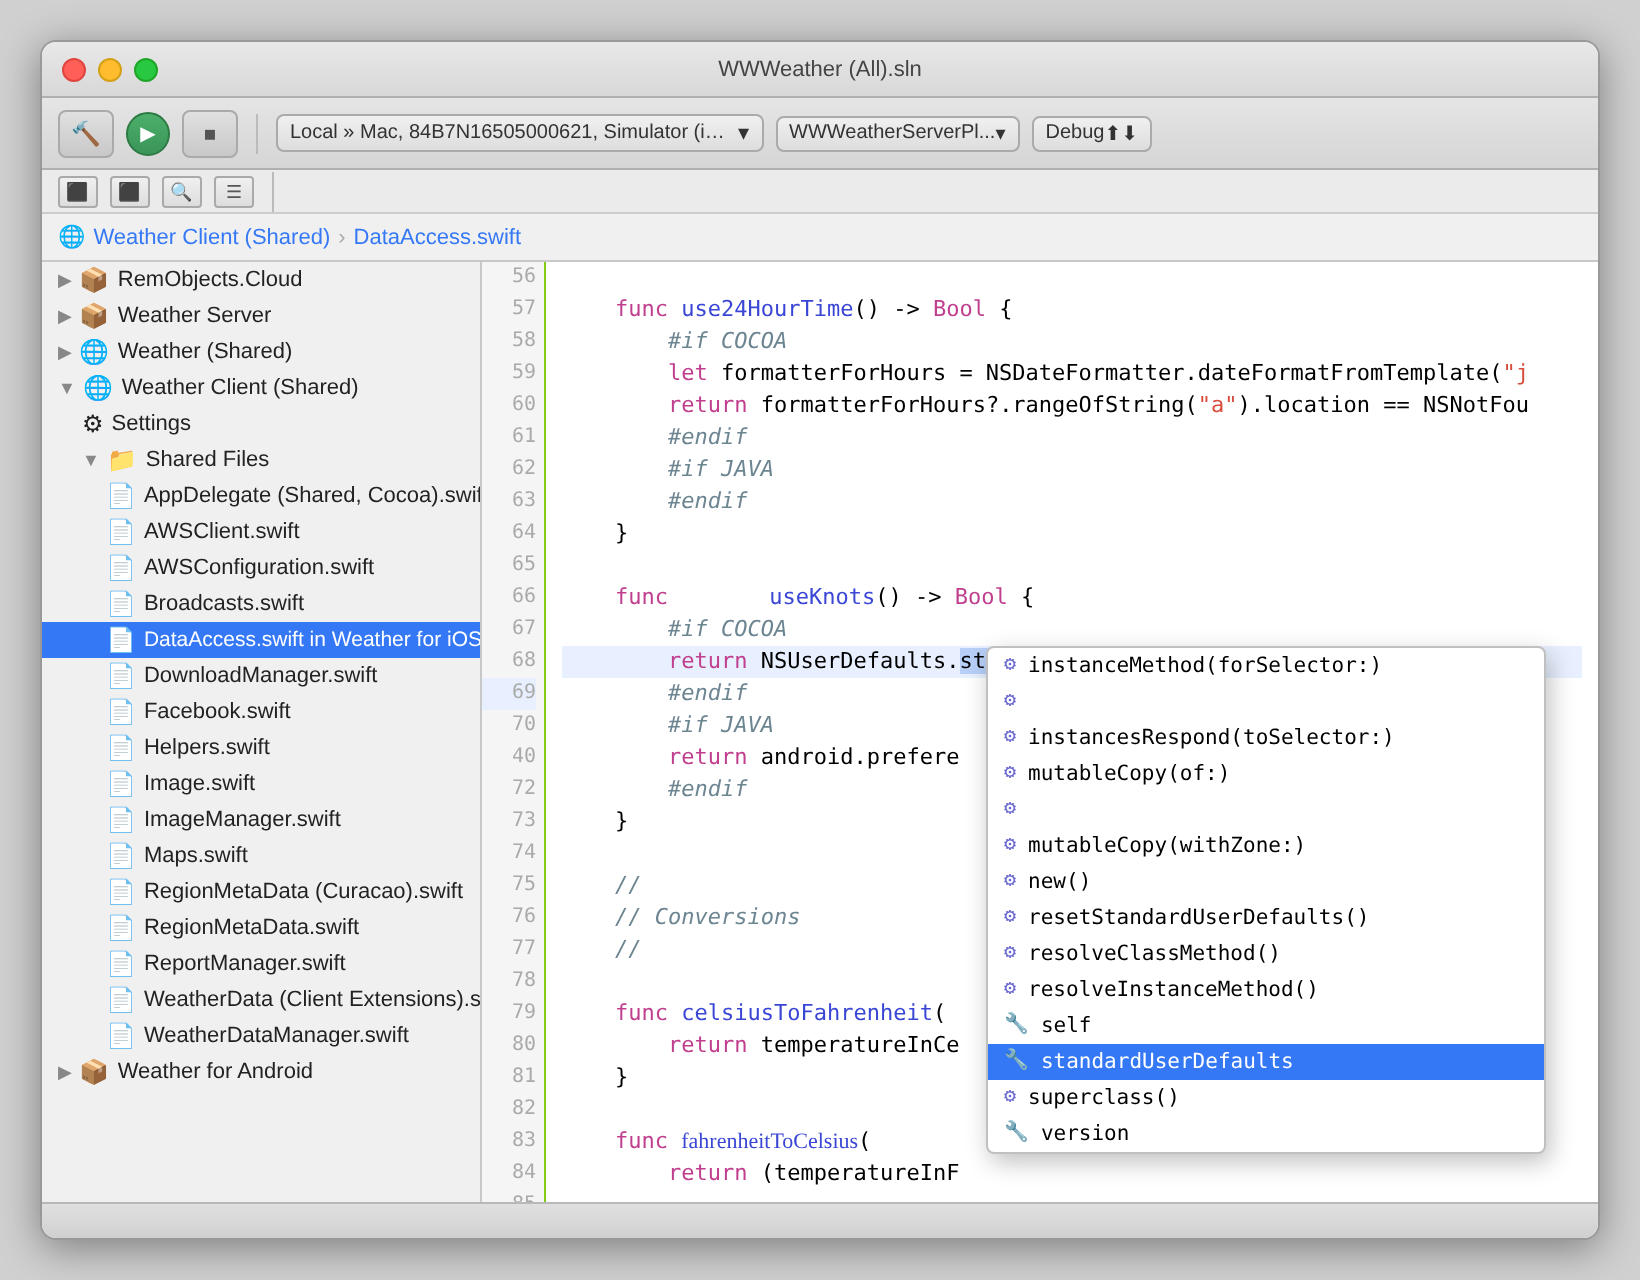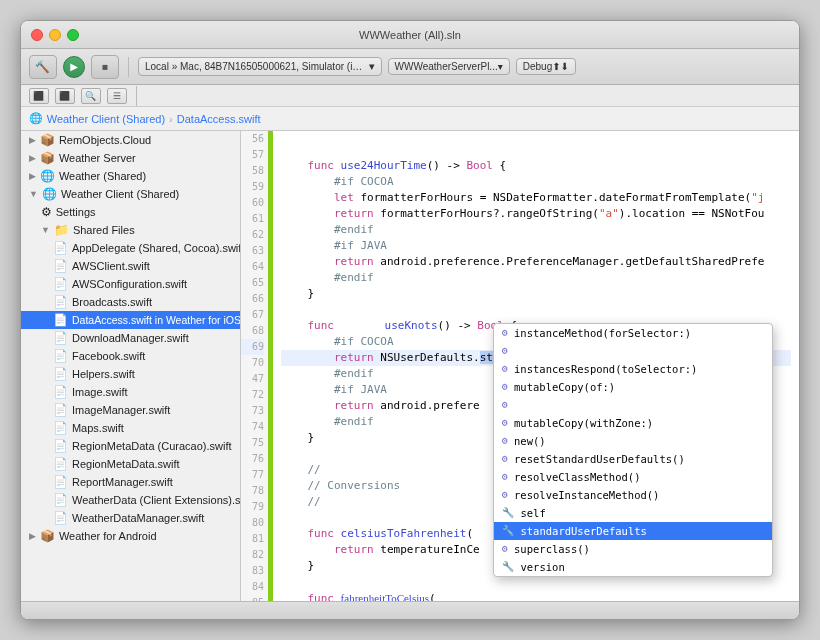--- a/index.html
+++ b/index.html
@@ -152,49 +152,49 @@
     .indent2 { padding-left: 32px; }
     .editor-area {
       flex: 1;
       display: flex;
       background: #ffffff;
       overflow: hidden;
     }
     .line-numbers {
       width: 32px;
       background: #f5f5f5;
-      border-right: 5px solid #84cc16;
+      border-right: 1px solid #84cc16;
       padding-top: 0;
       text-align: right;
       padding-right: 4px;
       font-size: 10px;
       color: #aaa;
       font-family: 'Menlo', 'Monaco', monospace;
       overflow: hidden;
     }
     .line-number {
       line-height: 16px;
       height: 16px;
     }
     .code-content {
       flex: 1;
-      padding: 11px 8px;
+      padding: 0 8px;
       font-family: 'Menlo', 'Monaco', monospace;
       font-size: 11px;
       line-height: 16px;
       overflow: hidden;
       position: relative;
     }
     .code-line {
       height: 16px;
       white-space: pre;
     }
     .kw { color: #c0408f; }
     .str { color: #d84c3b; }
-    .cm { color: #6c8591; }
+    .cm { color: #6c8591; font-style: italic; }
     .highlighted-line { background: #e8f0ff; }
     .autocomplete-popup {
       position: absolute;
       top: 192px;
       left: 220px;
       width: 280px;
       background: white;
       border: 1px solid #c0c0c0;
       box-shadow: 2px 4px 12px rgba(0,0,0,0.25);
       border-radius: 4px;
@@ -416,21 +416,21 @@
         <div class="line-number">61</div>
         <div class="line-number">62</div>
         <div class="line-number">63</div>
         <div class="line-number">64</div>
         <div class="line-number">65</div>
         <div class="line-number">66</div>
         <div class="line-number">67</div>
         <div class="line-number">68</div>
         <div class="line-number" style="background:#e8f0ff;">69</div>
         <div class="line-number">70</div>
-        <div class="line-number">47</div>
+        <div class="line-number">40</div>
         <div class="line-number">72</div>
         <div class="line-number">73</div>
         <div class="line-number">74</div>
         <div class="line-number">75</div>
         <div class="line-number">76</div>
         <div class="line-number">77</div>
         <div class="line-number">78</div>
         <div class="line-number">79</div>
         <div class="line-number">80</div>
         <div class="line-number">81</div>
@@ -441,21 +441,20 @@
 
       </div>
       <div class="code-content">
         <div class="code-line"></div>
         <div class="code-line"><span class="kw">    func</span> <span style="color:#3a47d5;">use24HourTime</span>() -&gt; <span class="kw">Bool</span> {</div>
         <div class="code-line"><span class="cm">        #if COCOA</span></div>
         <div class="code-line">        <span class="kw">let</span> formatterForHours = NSDateFormatter.dateFormatFromTemplate(<span class="str">"j</span></div>
         <div class="code-line">        <span class="kw">return</span> formatterForHours?.rangeOfString(<span class="str">"a"</span>).location == NSNotFou</div>
         <div class="code-line"><span class="cm">        #endif</span></div>
         <div class="code-line"><span class="cm">        #if JAVA</span></div>
-        <div class="code-line">        <span class="kw">return</span> android.preference.PreferenceManager.getDefaultSharedPrefe</div>
         <div class="code-line"><span class="cm">        #endif</span></div>
         <div class="code-line">    }</div>
         <div class="code-line"></div>
         <div class="code-line"><span class="kw">    func</span> <span style="color:#3a47d5;margin-left:44px;">useKnots</span>() -&gt; <span class="kw">Bool</span> {</div>
         <div class="code-line"><span class="cm">        #if COCOA</span></div>
         <div class="code-line highlighted-line">        <span class="kw">return</span> NSUserDefaults.<span style="background:#b8d0f8;">standardUserDefaults</span>.boolForKey(<span class="str">"ShowKnots"</span></div>
         <div class="code-line"><span class="cm">        #endif</span></div>
         <div class="code-line"><span class="cm">        #if JAVA</span></div>
         <div class="code-line">        <span class="kw">return</span> android.prefere</div>
         <div class="code-line"><span class="cm">        #endif</span></div>

